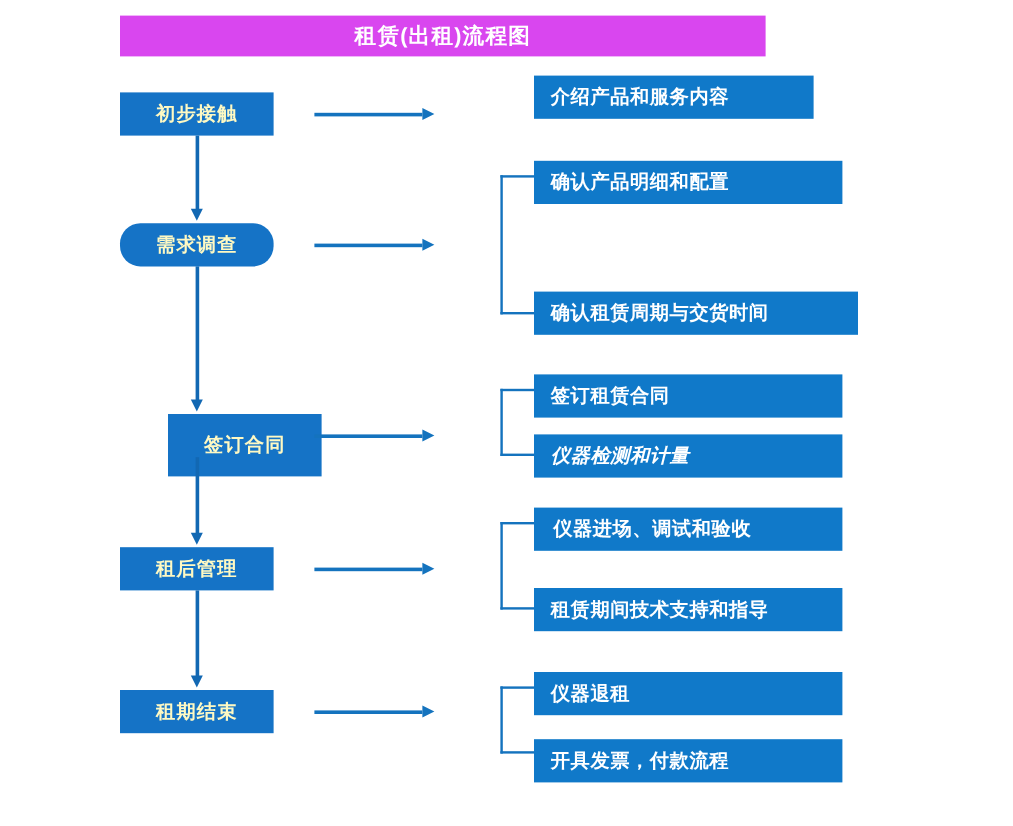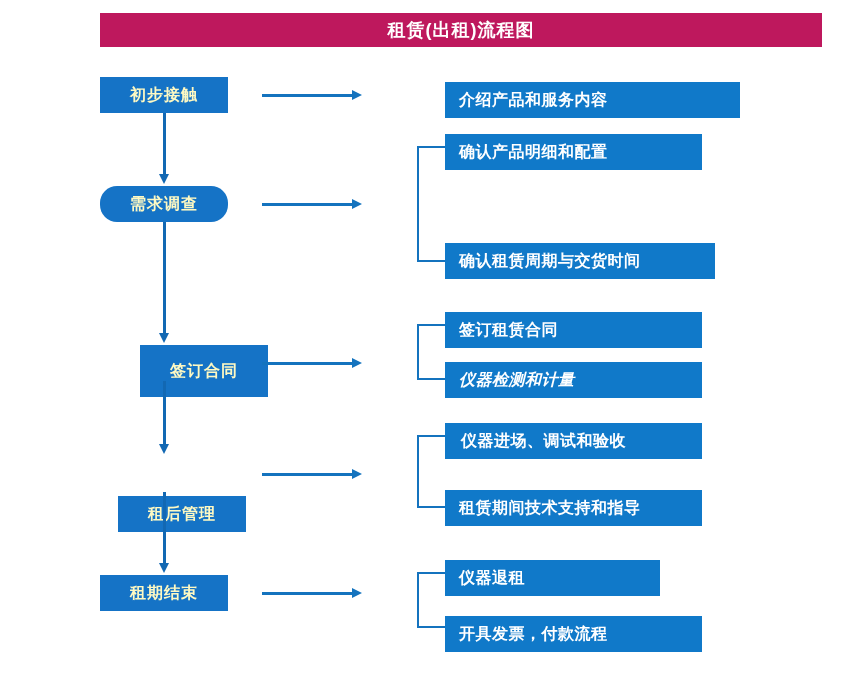--- a/index.html
+++ b/index.html
@@ -18,23 +18,23 @@
     position: absolute;
     left: 0;
     top: 0;
     width: 844px;
     height: 688px;
   }
   .title-bar {
     position: absolute;
     left: 100px;
     top: 13px;
-    width: 722px;
+    width: 538px;
     height: 34px;
-    background: #be185d;
+    background: #d946ef;
     color: #ffffff;
     font-size: 18px;
     font-weight: bold;
     display: flex;
     align-items: center;
     justify-content: center;
     letter-spacing: 1px;
   }
   .stage-box {
     position: absolute;
@@ -102,42 +102,42 @@
 </head>
 <body>
 
 <div class="canvas">
 
   <div class="title-bar">租赁(出租)流程图</div>
 
   <div class="stage-box" style="left:100px; top:77px; width:128px; height:36px;">初步接触</div>
   <div class="stage-box" style="left:100px; top:186px; width:128px; height:36px;border-radius:17px;">需求调查</div>
   <div class="stage-box" style="left:100px; top:345px; width:128px; height:52px;margin-left:40px;">签订合同</div>
-  <div class="stage-box" style="left:118px; top:456px; width:128px; height:36px;margin-top:40px;">租后管理</div>
+  <div class="stage-box" style="left:100px; top:456px; width:128px; height:36px;">租后管理</div>
   <div class="stage-box" style="left:100px; top:575px; width:128px; height:36px;">租期结束</div>
 
   <div class="v-arrow" style="left:163px; top:113px; height:62px;"></div>
   <div class="v-arrow" style="left:163px; top:222px; height:112px;"></div>
   <div class="v-arrow" style="left:163px; top:381px; height:64px;"></div>
   <div class="v-arrow" style="left:163px; top:492px; height:72px;"></div>
 
   <div class="h-arrow" style="left:262px; top:94px; width:90px;"></div>
   <div class="h-arrow" style="left:262px; top:203px; width:90px;"></div>
   <div class="h-arrow" style="left:262px; top:362px; width:90px;"></div>
   <div class="h-arrow" style="left:262px; top:473px; width:90px;"></div>
   <div class="h-arrow" style="left:262px; top:592px; width:90px;"></div>
 
   <div class="bracket" style="left:417px; top:146px; width:28px; height:116px;"></div>
   <div class="bracket" style="left:417px; top:324px; width:28px; height:56px;"></div>
   <div class="bracket" style="left:417px; top:435px; width:28px; height:73px;"></div>
   <div class="bracket" style="left:417px; top:572px; width:28px; height:56px;"></div>
 
-  <div class="task-box" style="left:445px; top:82px; width:295px; height:36px;text-align:center;">介绍产品和服务内容</div>
+  <div class="task-box" style="left:445px; top:63px; width:233px; height:36px;text-align:center;">介绍产品和服务内容</div>
   <div class="task-box" style="left:445px; top:134px; width:257px; height:36px;">确认产品明细和配置</div>
   <div class="task-box" style="left:445px; top:243px; width:270px; height:36px;text-align:right;">确认租赁周期与交货时间</div>
   <div class="task-box" style="left:445px; top:312px; width:257px; height:36px;">签订租赁合同</div>
   <div class="task-box" style="left:445px; top:362px; width:257px; height:36px;font-style:italic;">仪器检测和计量</div>
   <div class="task-box" style="left:445px; top:423px; width:257px; height:36px;padding-left:16px;">仪器进场、调试和验收</div>
   <div class="task-box" style="left:445px; top:490px; width:257px; height:36px;">租赁期间技术支持和指导</div>
-  <div class="task-box" style="left:445px; top:560px; width:215px; height:36px;">仪器退租</div>
+  <div class="task-box" style="left:445px; top:560px; width:257px; height:36px;">仪器退租</div>
   <div class="task-box" style="left:445px; top:616px; width:257px; height:36px;">开具发票，付款流程</div>
 
 </div>
 
 </body></html>

